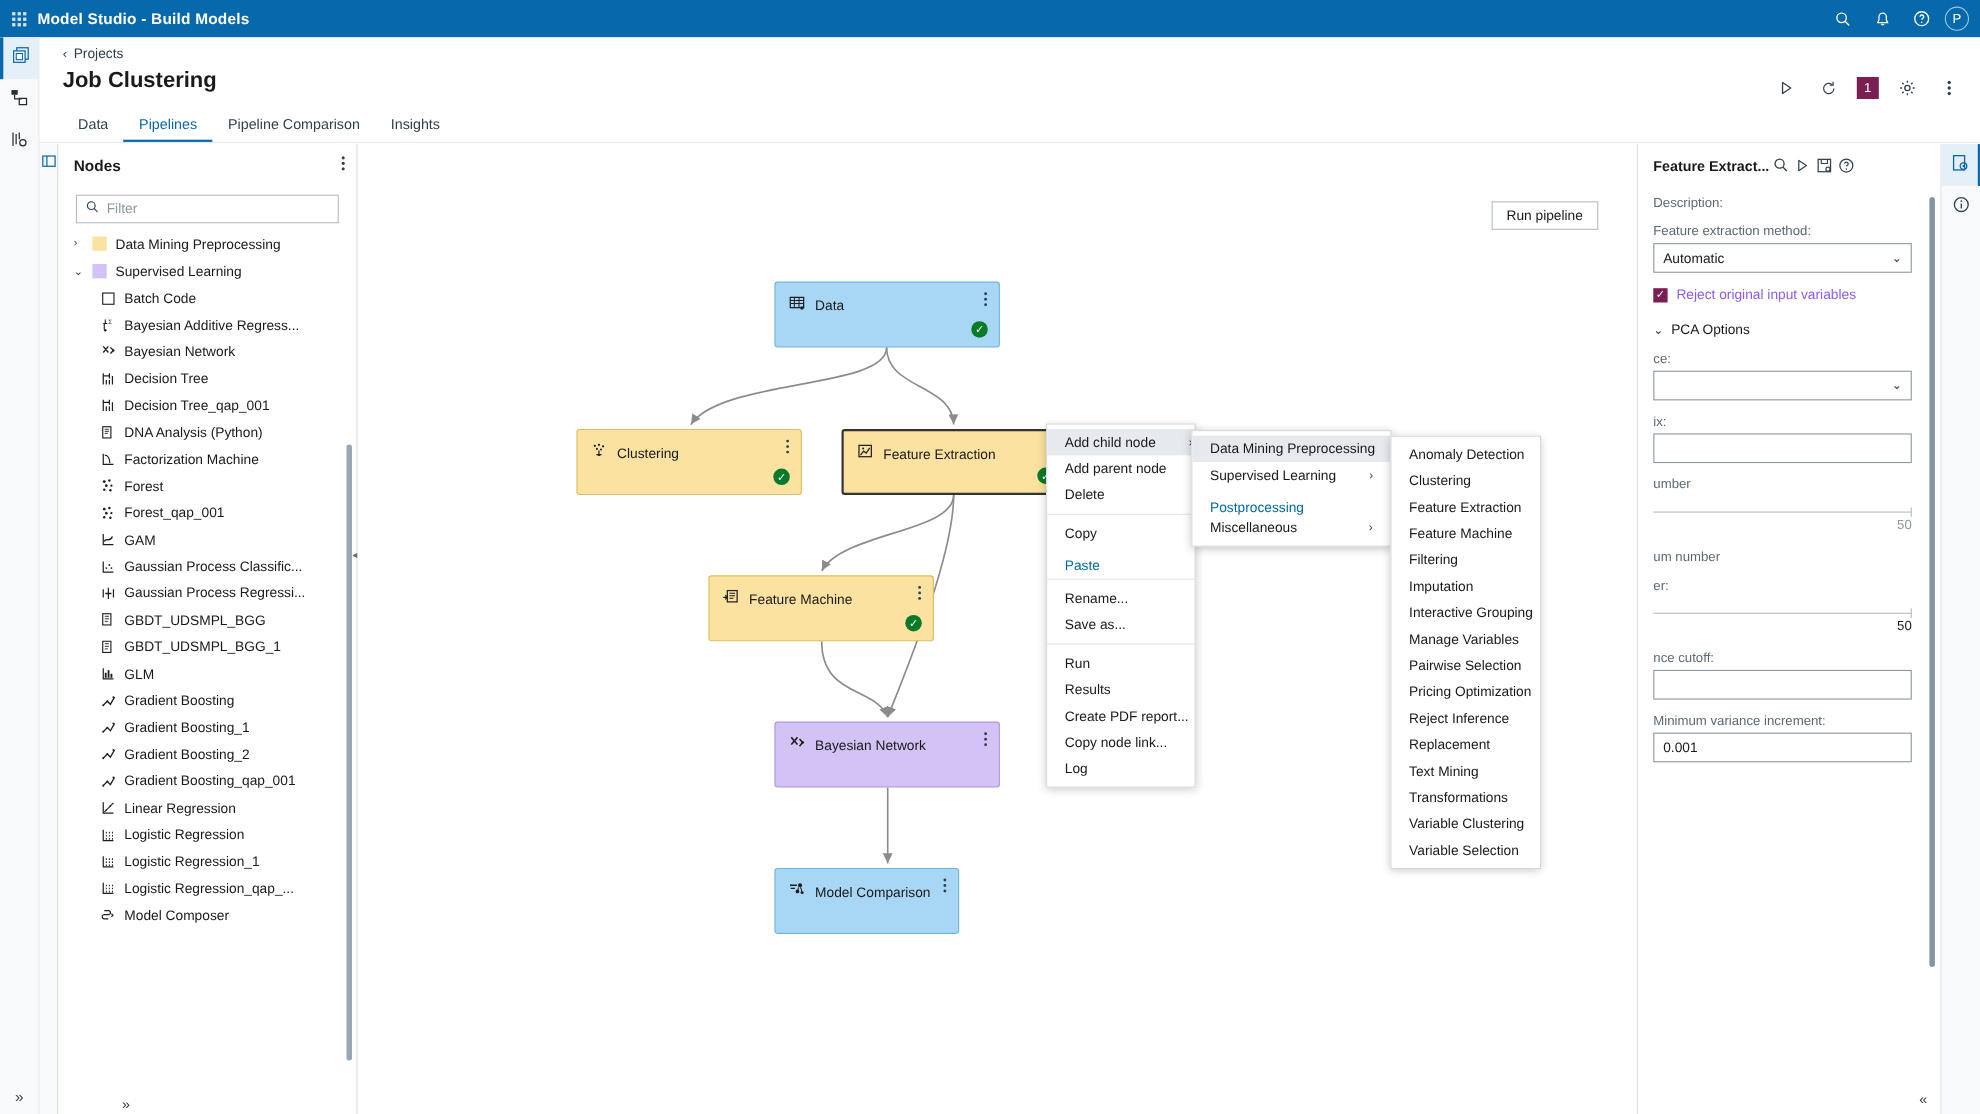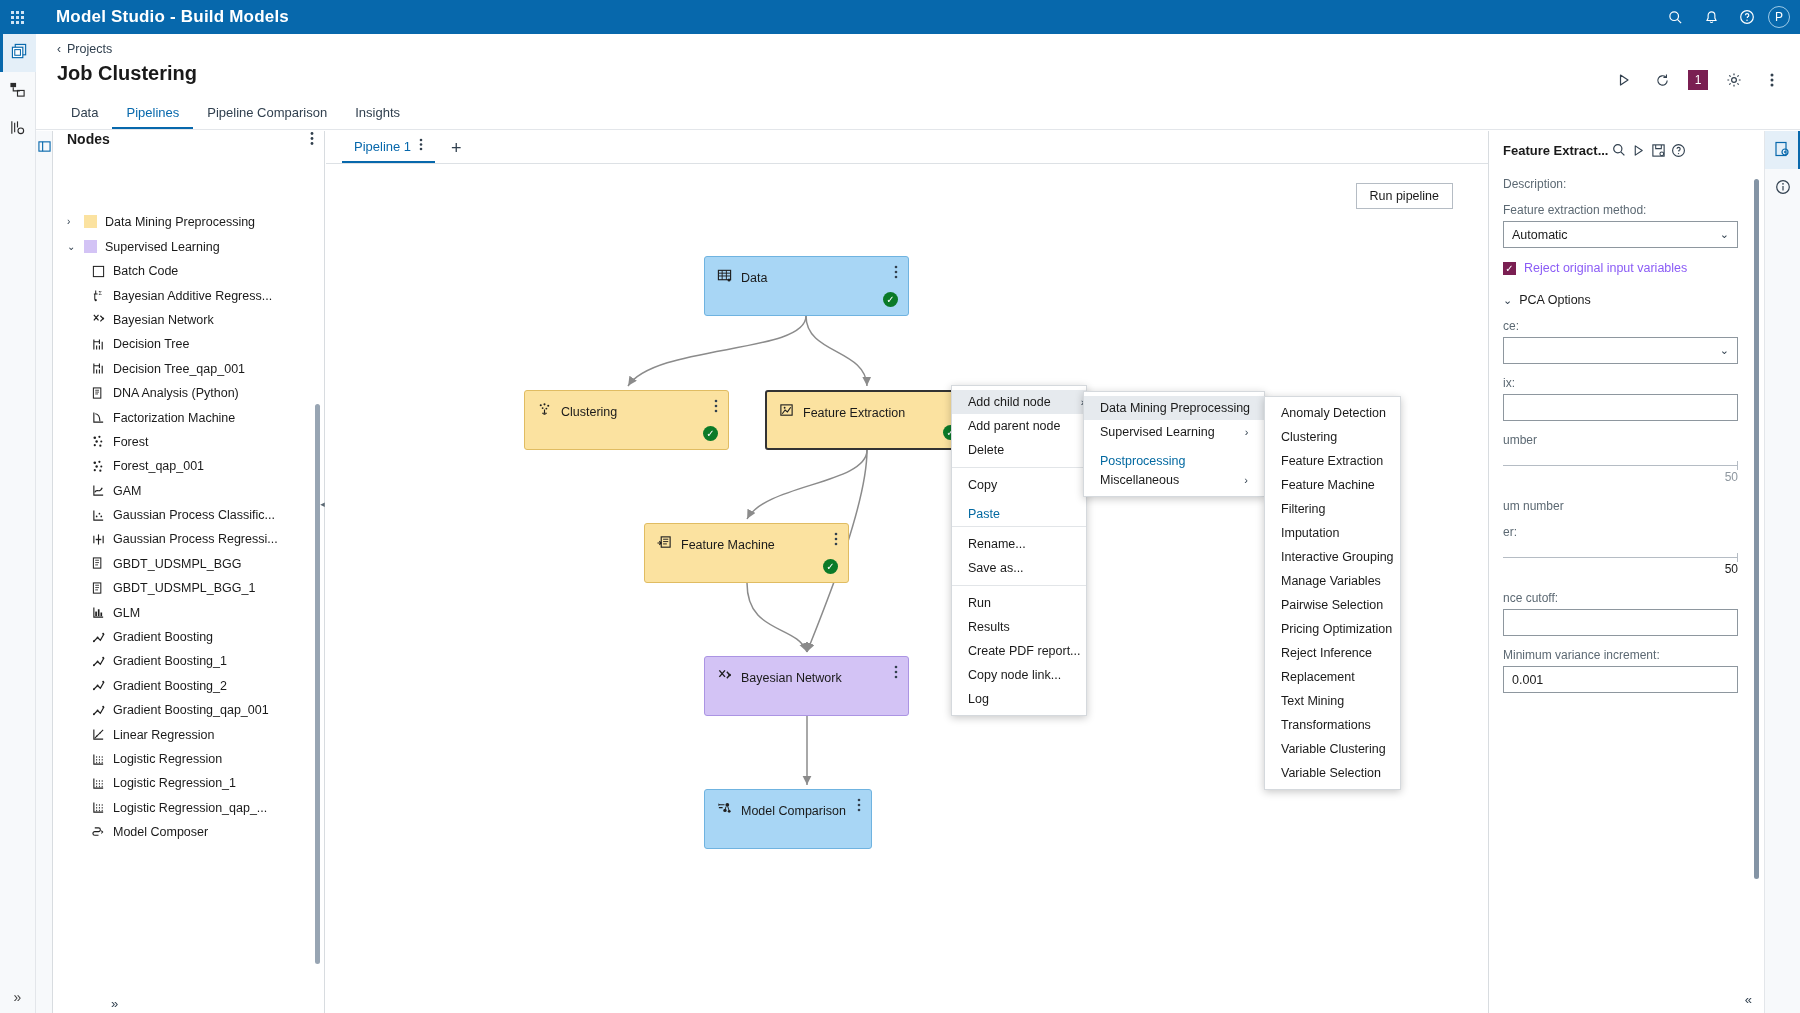--- a/index.html
+++ b/index.html
@@ -14,21 +14,21 @@
 
   
   .appbar {
     position: absolute; left: 0; top: 0; width: 1800px; height: 34px;
     background: #0768ac; display: flex; align-items: center;
     color: #fff;
   }
   .waffle { width: 34px; height: 34px; display: flex; align-items: center; justify-content: center; cursor: pointer; }
   .waffle-grid { display: grid; grid-template-columns: repeat(3, 3px); grid-gap: 2px; }
   .waffle-grid i { width: 3px; height: 3px; background: #cfe4f5; display: block; }
-  .appbar-title { font-size: 17px; font-weight: bold; margin-left: 22px; letter-spacing: .2px; }
+  .appbar-title { font-size: 14px; font-weight: bold; letter-spacing: .2px; }
   .appbar-right { margin-left: auto; display: flex; align-items: center; gap: 6px; padding-right: 10px; }
   .appbar-icon {
     width: 30px; height: 30px; display: flex; align-items: center; justify-content: center;
     cursor: pointer; color: #fff; font-size: 15px;
   }
   .avatar-circle {
     width: 22px; height: 22px; border-radius: 50%; background: #0768ac;
     border: 1px solid #9ecbe8; color: #fff; font-size: 12px;
     display: flex; align-items: center; justify-content: center; cursor: pointer;
   }
@@ -74,21 +74,21 @@
   
   .nodes-panel {
     position: absolute; left: 52px; top: 131px; width: 273px; height: 882px;
     background: #fff; border-right: 1px solid #d8dce0; border-left: 1px solid #d8dce0;
   }
   .panel-ribbon {
     position: absolute; left: 36px; top: 131px; width: 17px; height: 882px;
     background: #f7f9fb; border-right: 1px solid #e3e6ea;
   }
   .panel-ribbon .ribbon-icon { margin-top: 9px; display: flex; justify-content: center; color: #0768ac; font-size: 13px; cursor: pointer; }
-  .nodes-head { display: flex; align-items: flex-start; height: 38px; padding: 0 10px 0 14px; }
+  .nodes-head { display: flex; align-items: center; height: 38px; padding: 0 10px 0 14px; }
   .nodes-title { font-size: 14px; font-weight: bold; color: #1a1a1a; }
   .nodes-kebab { margin-left: auto; cursor: pointer; color: #31404f; font-size: 15px; letter-spacing: 0; }
   .filter-wrap { padding: 8px 16px 6px 16px; }
   .filter-box {
     height: 26px; border: 1px solid #b5bcc4; display: flex; align-items: center;
     padding: 0 8px; gap: 7px; background: #fff;
   }
   .filter-box input {
     border: none; outline: none; font-size: 12.5px; color: #31404f;
     font-family: "Liberation Sans", sans-serif; width: 100%; background: transparent;
@@ -336,20 +336,31 @@
       <div class="nodes-title">Nodes</div>
       <div class="nodes-kebab">
         <svg width="4" height="15" viewBox="0 0 4 15">
             <circle cx="2" cy="2.5" r="1.4" fill="#32404e"></circle>
             <circle cx="2" cy="7.5" r="1.4" fill="#32404e"></circle>
             <circle cx="2" cy="12.5" r="1.4" fill="#32404e"></circle>
           </svg>
       </div>
     </div>
 
+    <div class="filter-wrap">
+      <div class="filter-box">
+        <span>
+          <svg width="12" height="12" viewBox="0 0 14 14">
+              <circle cx="5.8" cy="5.8" r="4.1" fill="none" stroke="#31404f" stroke-width="1.2"></circle>
+              <line x1="8.8" y1="8.8" x2="12.4" y2="12.4" stroke="#31404f" stroke-width="1.2"></line>
+            </svg>
+        </span>
+        <input type="text" placeholder="Filter" style="">
+      </div>
+    </div>
 
     <div class="tree">
       <div class="tree-group">
         <span class="arrow">›</span>
         <span class="swatch" style="background:#fbe2a0"></span>
         <span class="lbl">Data Mining Preprocessing</span>
       </div>
       <div class="tree-group">
         <span class="arrow">⌄</span>
         <span class="swatch" style="background:#d3c3f5"></span>
@@ -594,33 +605,20 @@
             <span class="lbl">Model Composer</span>
           </div>
         </div>
       <div class="tree-scrollbar"></div>
     </div>
     <div class="panel-expand">»</div>
   </div>
   <div class="collapse-handle">◂</div>
 
   <div class="canvas">
-    <div class="pipeline-tabbar">
-      <div class="ptab">
-        <span>Pipeline 1</span>
-        <span class="kebab">
-          <svg width="4" height="13" viewBox="0 0 4 13">
-              <circle cx="2" cy="2" r="1.3" fill="#32404e"></circle>
-              <circle cx="2" cy="6.5" r="1.3" fill="#32404e"></circle>
-              <circle cx="2" cy="11" r="1.3" fill="#32404e"></circle>
-            </svg>
-        </span>
-      </div>
-      <div class="ptab-add">+</div>
-    </div>
 
     <button class="run-pipeline-btn">Run pipeline</button>
 
     <div class="graph">
       <svg class="edges">
         <defs>
           <marker id="ah" markerWidth="9" markerHeight="9" refX="6.2" refY="3" orient="auto">
             <path d="M0,0 L6,3 L0,6 z" fill="#8b8b8b"></path>
           </marker>
         </defs>

